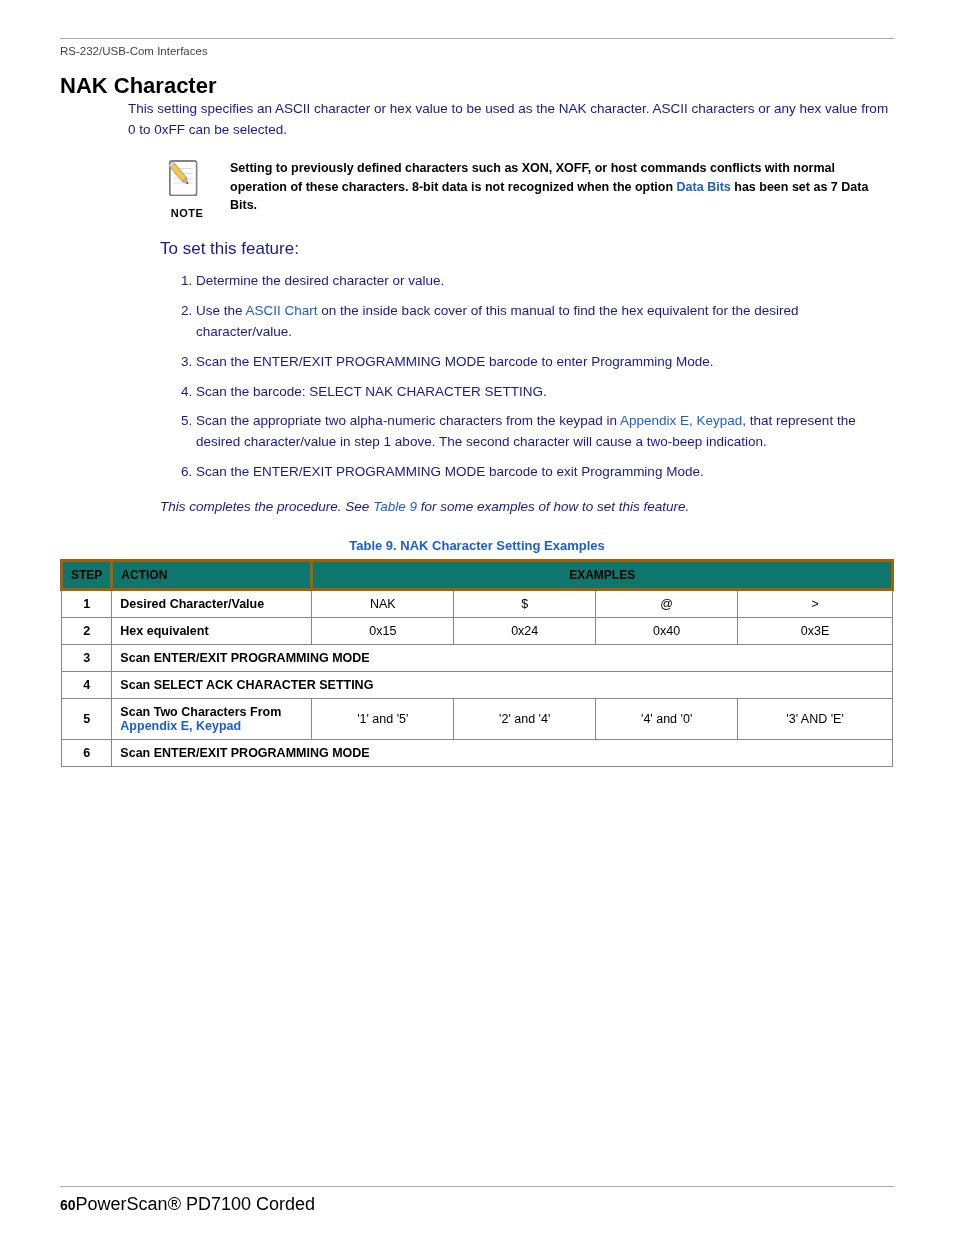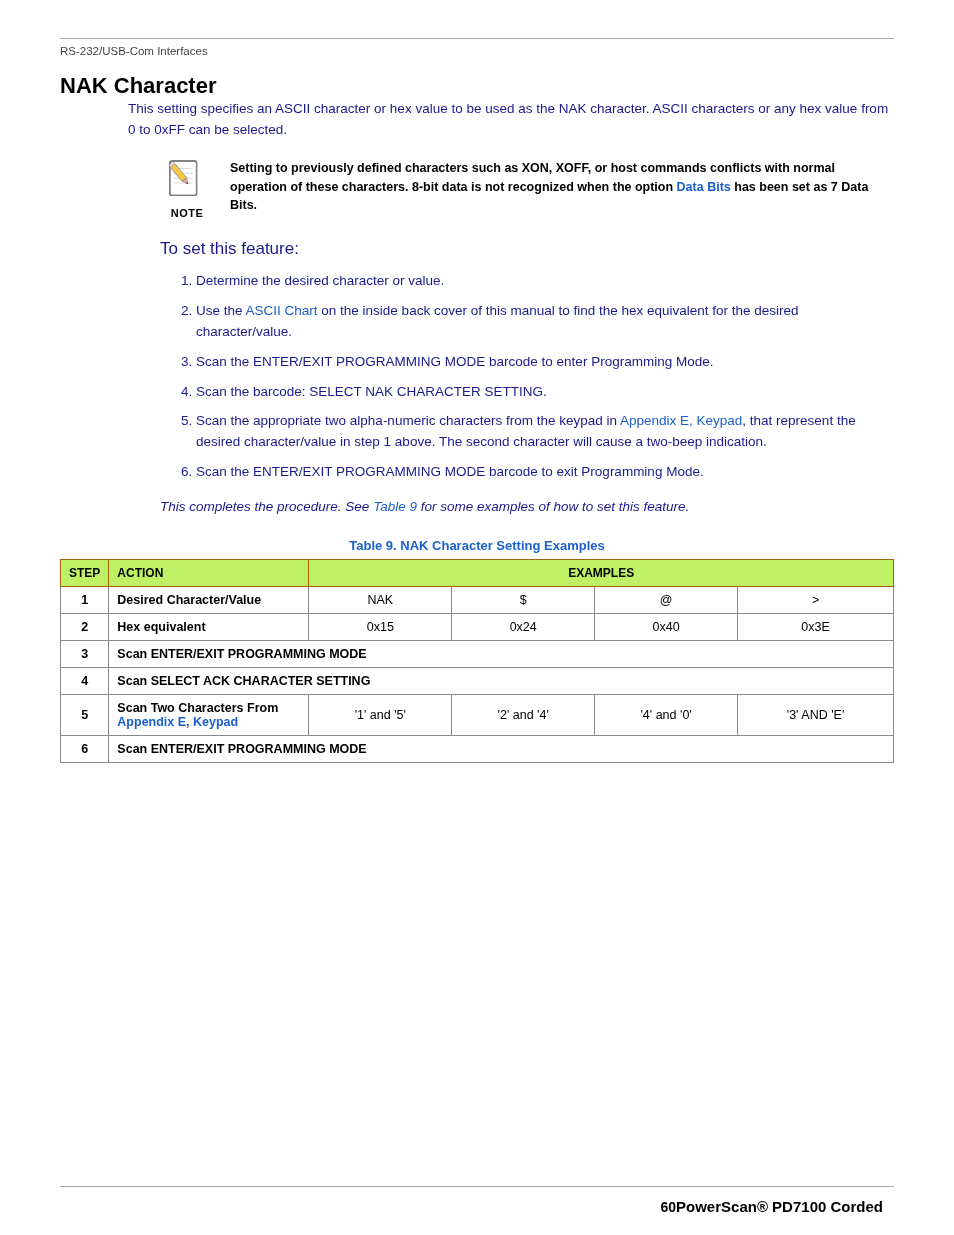--- a/index.html
+++ b/index.html
@@ -114,22 +114,22 @@
       font-weight: bold;
       color: #1a5fcc;
       margin-bottom: 6px;
     }
     table {
       width: 100%;
       border-collapse: collapse;
       font-size: 12.5px;
     }
     th {
-      background: #bef264;
-      border: 1px solid #a16207;
+      background: #0f766e;
+      border: 3px solid #a16207;
       padding: 6px 8px;
       font-weight: bold;
       color: #000;
       text-align: center;
       font-size: 12px;
     }
     th.left-th {
       text-align: left;
     }
     td {
@@ -166,33 +166,33 @@
       bottom: 48px;
       left: 60px;
       right: 60px;
     }
     .footer {
       position: absolute;
       bottom: 20px;
       left: 60px;
       right: 71px;
       display: flex;
-      justify-content: flex-end;
+      justify-content: flex-start;
       align-items: center;
       font-size: 13px;
       font-weight: bold;
       color: #000;
     }
     .footer .page-num {
       font-size: 14px;
       font-weight: bold;
     }
     .footer .product-name {
-      font-size: 15px;
-      font-weight: bold;
+      font-size: 18px;
+      font-weight: normal;
     }
   </style>
 </head>
 <body>
 
 <div class="page">
   <div class="top-rule"></div>
   <div class="header-text">RS-232/USB-Com Interfaces</div>
 
   <div class="section-title">NAK Character</div>

